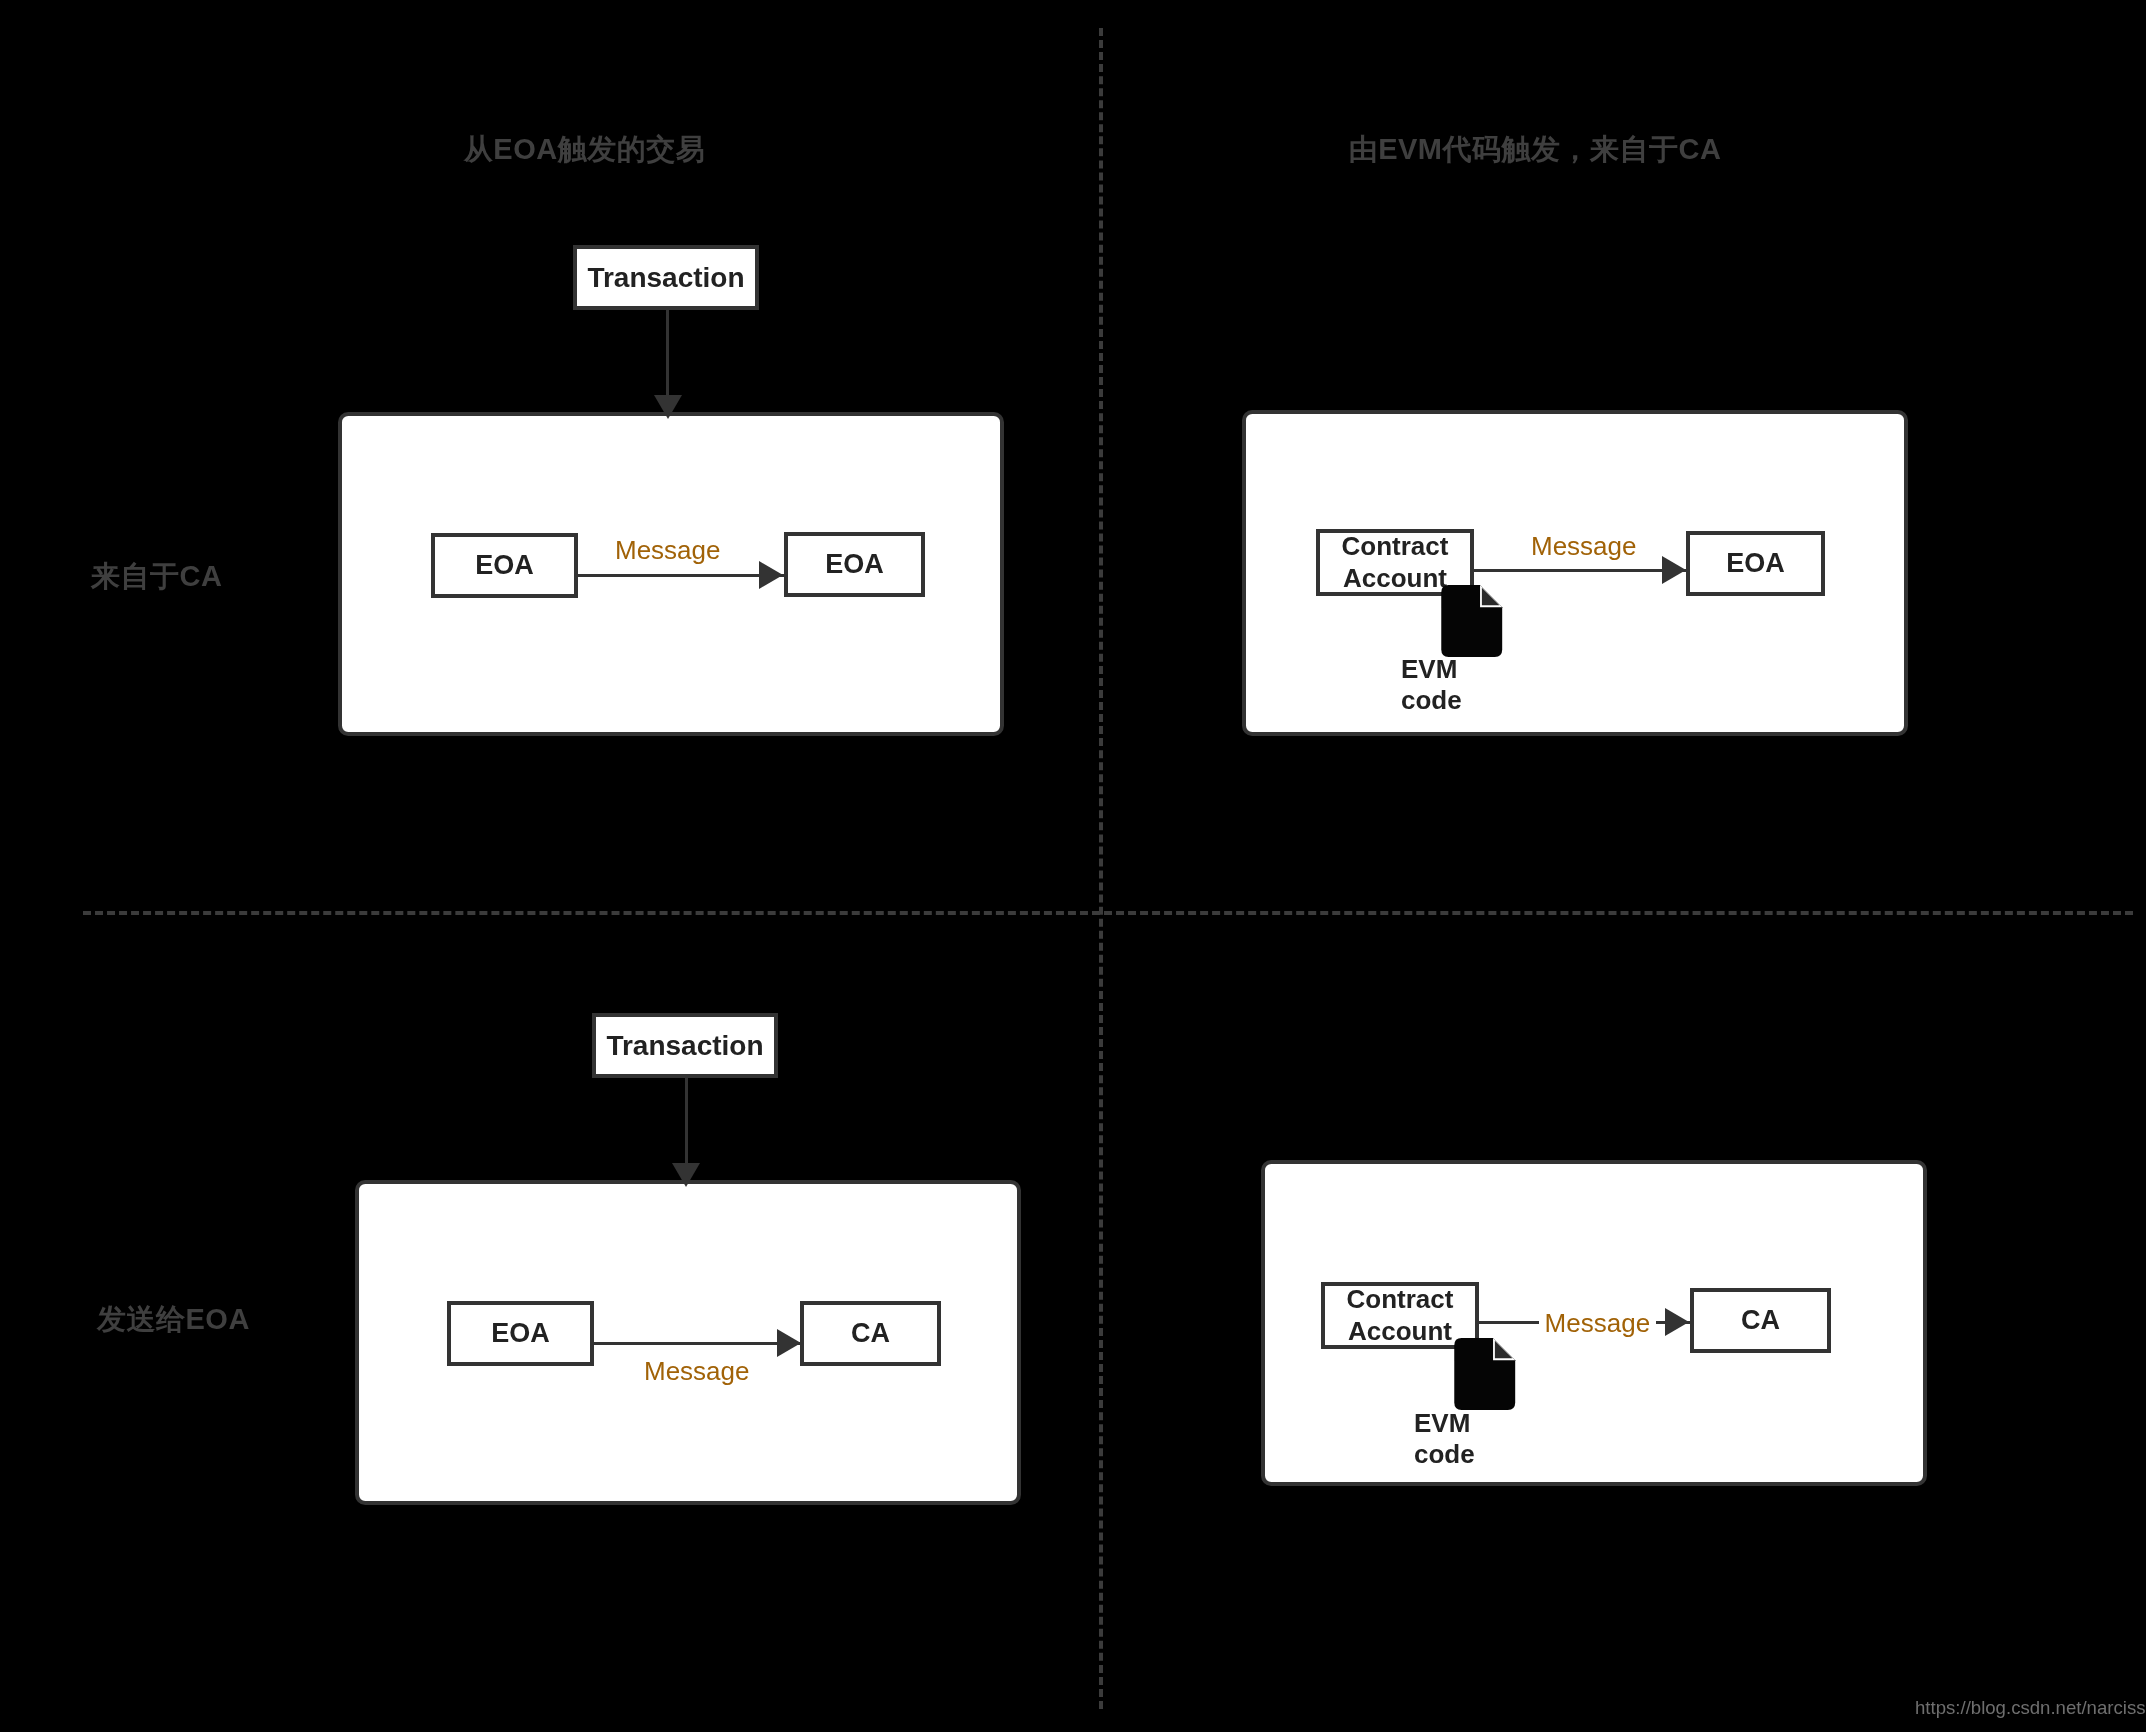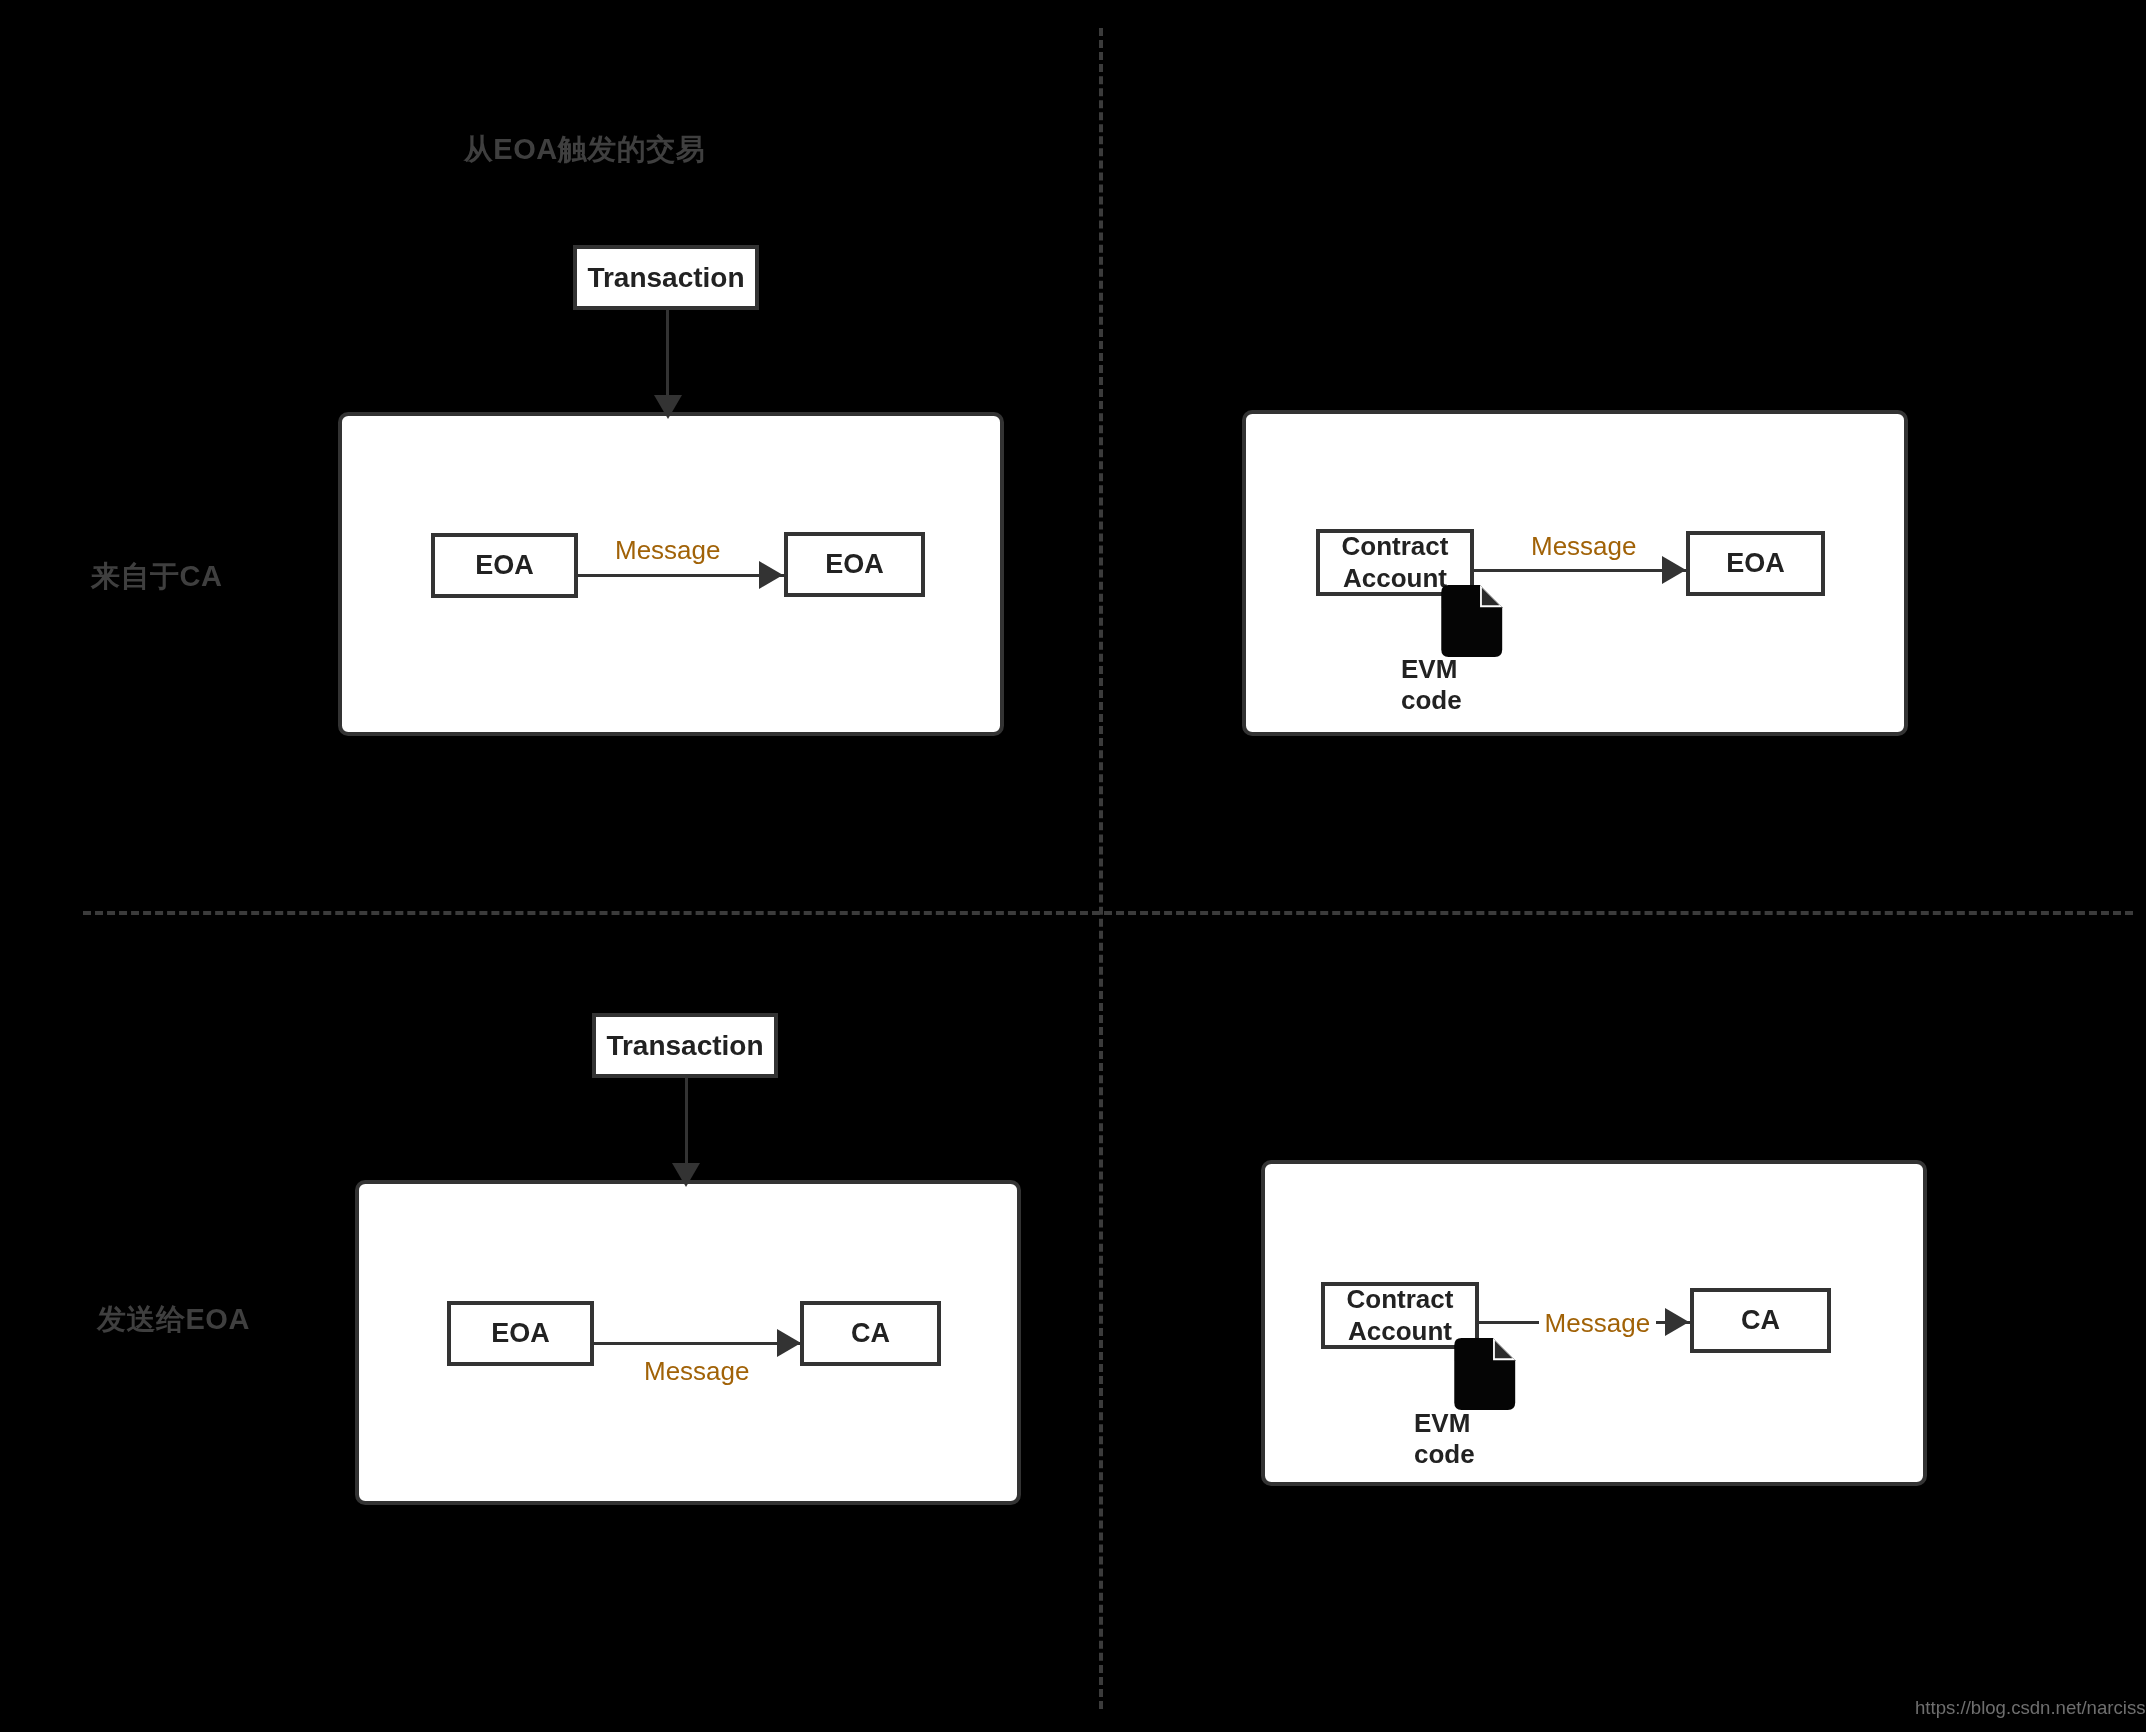--- a/index.html
+++ b/index.html
@@ -163,20 +163,21 @@
 </head>
 <body>
 
 <div class="stage">
 
   <div class="v-divider" style="left:1099px; top:28px; height:1681px;"></div>
   <div class="h-divider" style="left:83px; top:911px; width:2050px;"></div>
 
   <div class="col-header" style="left:399px; top:130px; width:371px;">从EOA触发的交易</div>
 
+  <div class="col-header" style="left:1164px; top:130px; width:742px;">由EVM代码触发，来自于CA</div>
 
   <div class="row-label" style="left:91px; top:557px;">来自于CA</div>
 
   <div class="row-label" style="left:97px; top:1300px;">发送给EOA</div>
 
   <div class="node tx" style="left:573px; top:245px; width:186px; height:65px;">Transaction</div>
 
   <div class="vline" style="left:666px; top:310px; height:89px;"></div>
   <div class="arrow-down" style="left:654px; top:395px;"></div>
 

